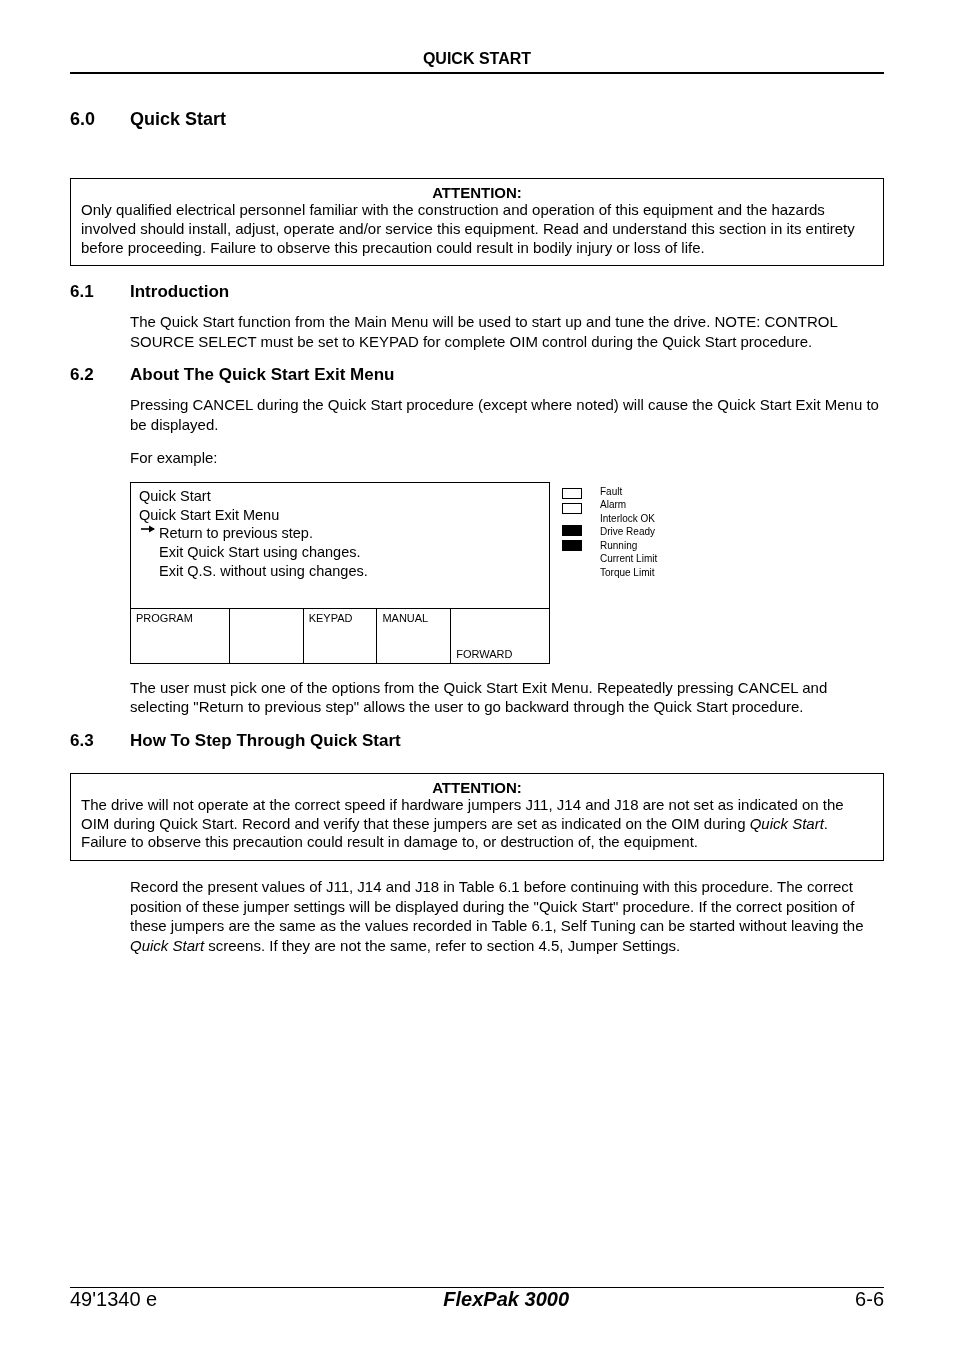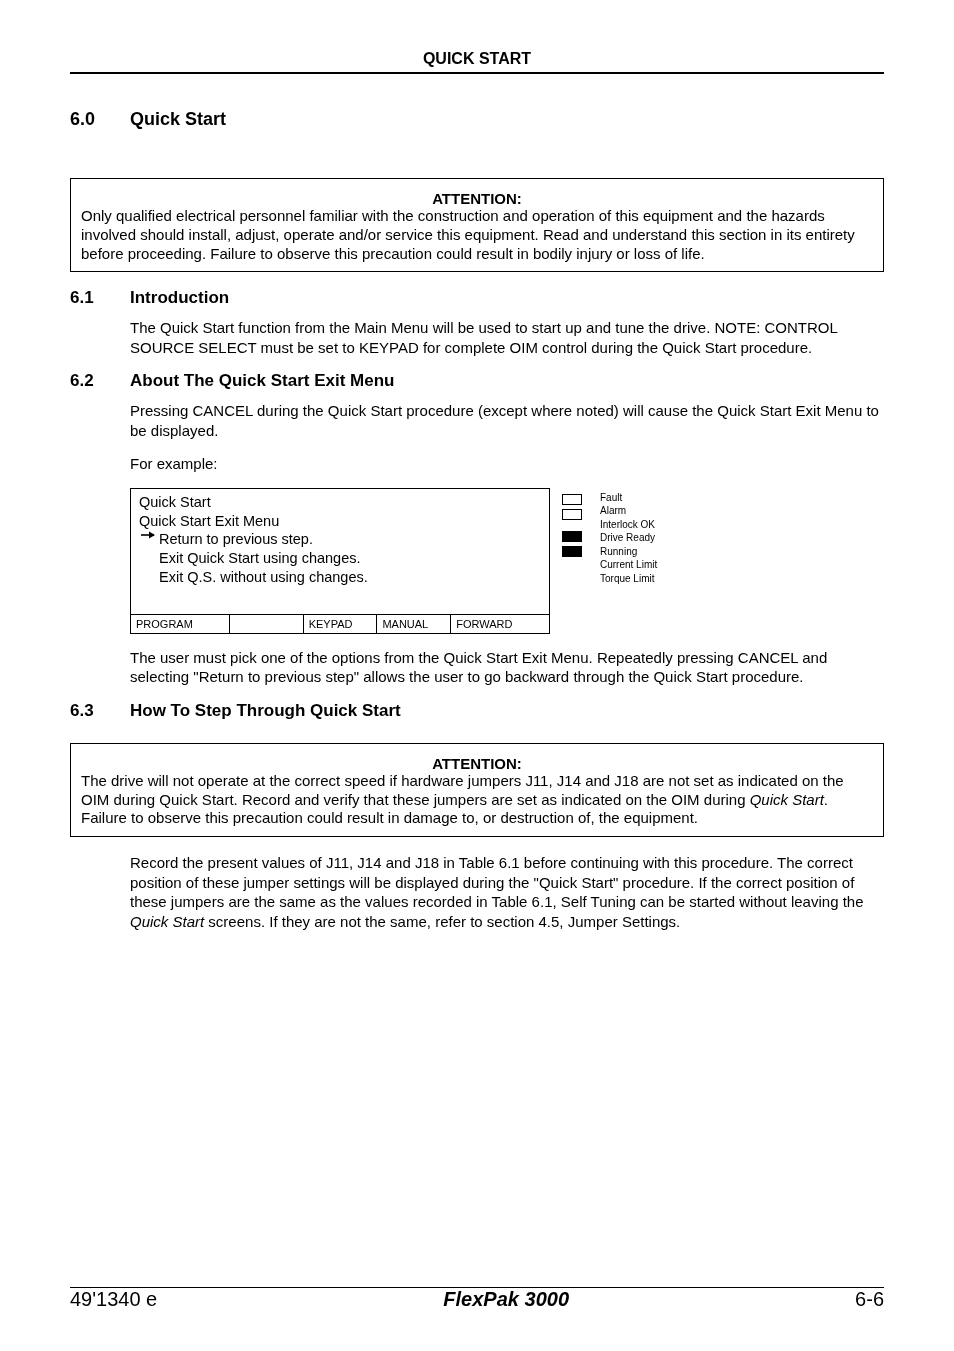--- a/index.html
+++ b/index.html
@@ -37,21 +37,21 @@
       flex-shrink: 0;
     }
     .subsection-heading {
       display: flex;
       font-weight: bold;
       font-size: 17px;
       margin-bottom: 10px;
     }
     .attention-box {
       border: 1.5px solid black;
-      padding: 11px 10px 8px 10px;
+      padding: 5px 10px 8px 10px;
       margin-bottom: 16px;
     }
     .attention-title {
       text-align: center;
       font-weight: bold;
       font-size: 15px;
     }
     .attention-text {
       font-size: 15px;
       line-height: 1.25;
@@ -98,20 +98,21 @@
     }
     .oim-status-cell {
       border-right: 1.5px solid black;
       padding: 3px 5px;
       font-size: 11px;
       flex: 1;
       text-align: left;
     }
     .oim-status-cell:last-child {
       border-right: none;
+      margin-top: 36px;
     }
     .oim-status-cell-wide {
       flex: 1.4;
     }
     .led-column {
       width: 26px;
       padding-top: 6px;
       display: flex;
       flex-direction: column;
       gap: 4px;

